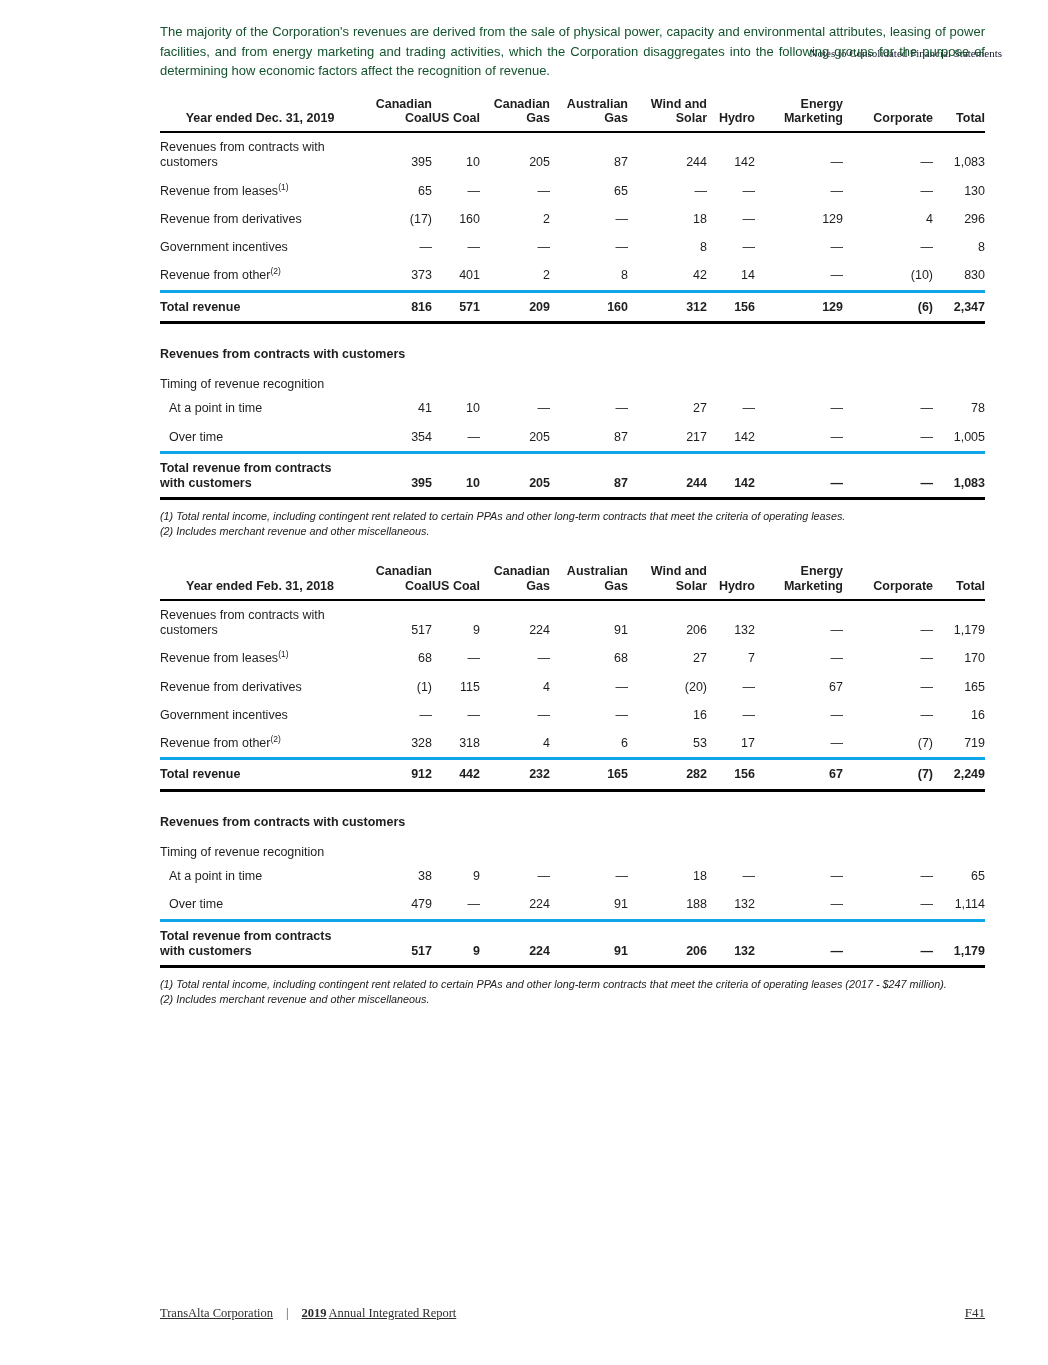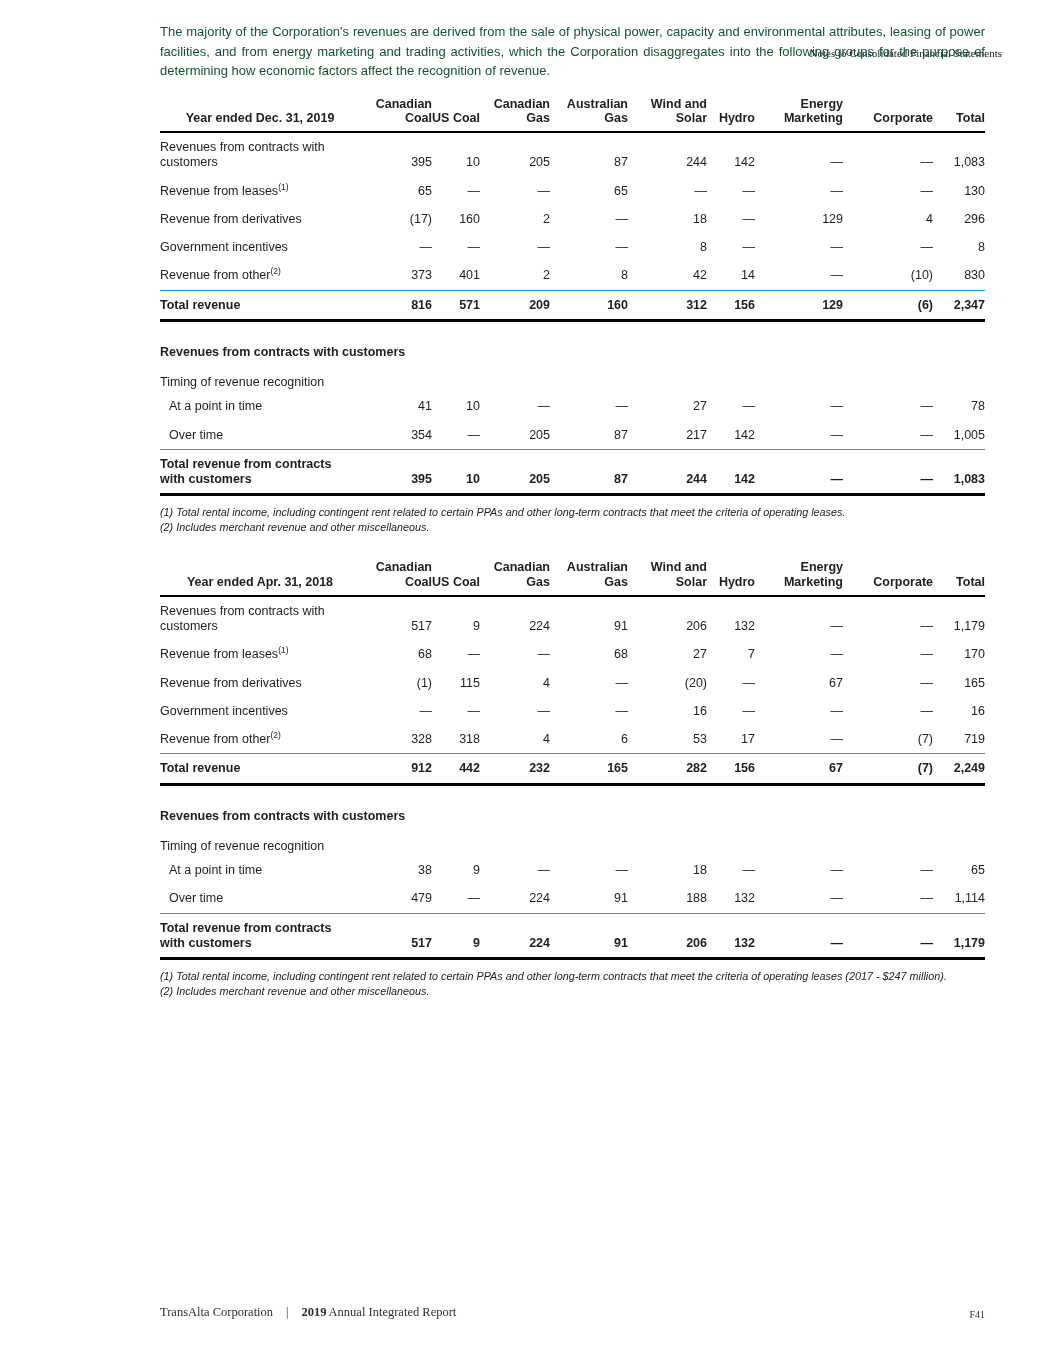--- a/index.html
+++ b/index.html
@@ -34,38 +34,38 @@
   th, td { vertical-align:bottom; font-size:12.5px; line-height:1.22; }
   thead th {
     font-weight:700; text-align:right; padding:0 0 5px 0;
     border-bottom:2px solid #000; line-height:1.18;
   }
   thead th.lbl { text-align:center; }
   tbody td { padding:7px 0 6px 0; }
   td.num { text-align:right; }
   td.lbl { text-align:left; padding-right:6px; }
   td.indent { padding-left:9px; }
-  tr.rule td { border-bottom:1px solid #0ea5e9;margin-left:18px; }
+  tr.rule td { border-bottom:3px solid #0ea5e9;margin-left:18px; }
   tr.total td { font-weight:700; border-bottom:3px solid #000; }
   tr.sechead td { font-weight:700; padding:23px 0 2px 0; }
   tr.subhead td { padding:13px 0 2px 0; }
   sup { font-size:8.5px; vertical-align:baseline; position:relative; top:-5px; }
   .footnotes { margin-top:9px; }
   .footnotes p {
     font-size:10.8px; font-style:italic; line-height:14.5px;
     color:#222; text-align:justify;
   }
   .page-footer {
     position:absolute; top:1305px; left:160px; right:63px;
     font-family:"Liberation Serif", serif; font-size:12.5px; color:#2e2e2e;
-    display:flex; align-items:flex-end;
+    display:flex; align-items:center;text-decoration:underline;
   }
   .page-footer .sep { margin:0 13px; color:#444; }
   .page-footer .yr { font-weight:700; margin-right:2px; }
-  .page-footer .pageno { margin-left:auto; font-size:10px; }
+  .page-footer .pageno { margin-left:auto; font-size:13px; }
 </style>
 </head>
 <body>
 
 <div class="running-header">Notes to Consolidated Financial Statements</div>
 
 <div class="content">
   <p class="intro">The majority of the Corporation's revenues are derived from the sale of physical power, capacity and environmental attributes, leasing of power facilities, and from energy marketing and trading activities, which the Corporation disaggregates into the following groups for the purpose of determining how economic factors affect the recognition of revenue.</p>
 
   <section class="table-block">
@@ -227,21 +227,21 @@
           <col style="width: 70px;">
           <col style="width: 78px;">
           <col style="width: 79px;">
           <col style="width: 48px;">
           <col style="width: 88px;">
           <col style="width: 90px;">
           <col style="width: 52px;">
         </colgroup>
         <thead>
           <tr>
-            <th class="lbl">Year ended Apr. 31, 2018</th>
+            <th class="lbl">Year ended Feb. 31, 2018</th>
             <th>Canadian Coal</th>
             <th>US Coal</th>
             <th>Canadian Gas</th>
             <th>Australian Gas</th>
             <th>Wind and Solar</th>
             <th>Hydro</th>
             <th>Energy Marketing</th>
             <th>Corporate</th>
             <th>Total</th>
           </tr>

